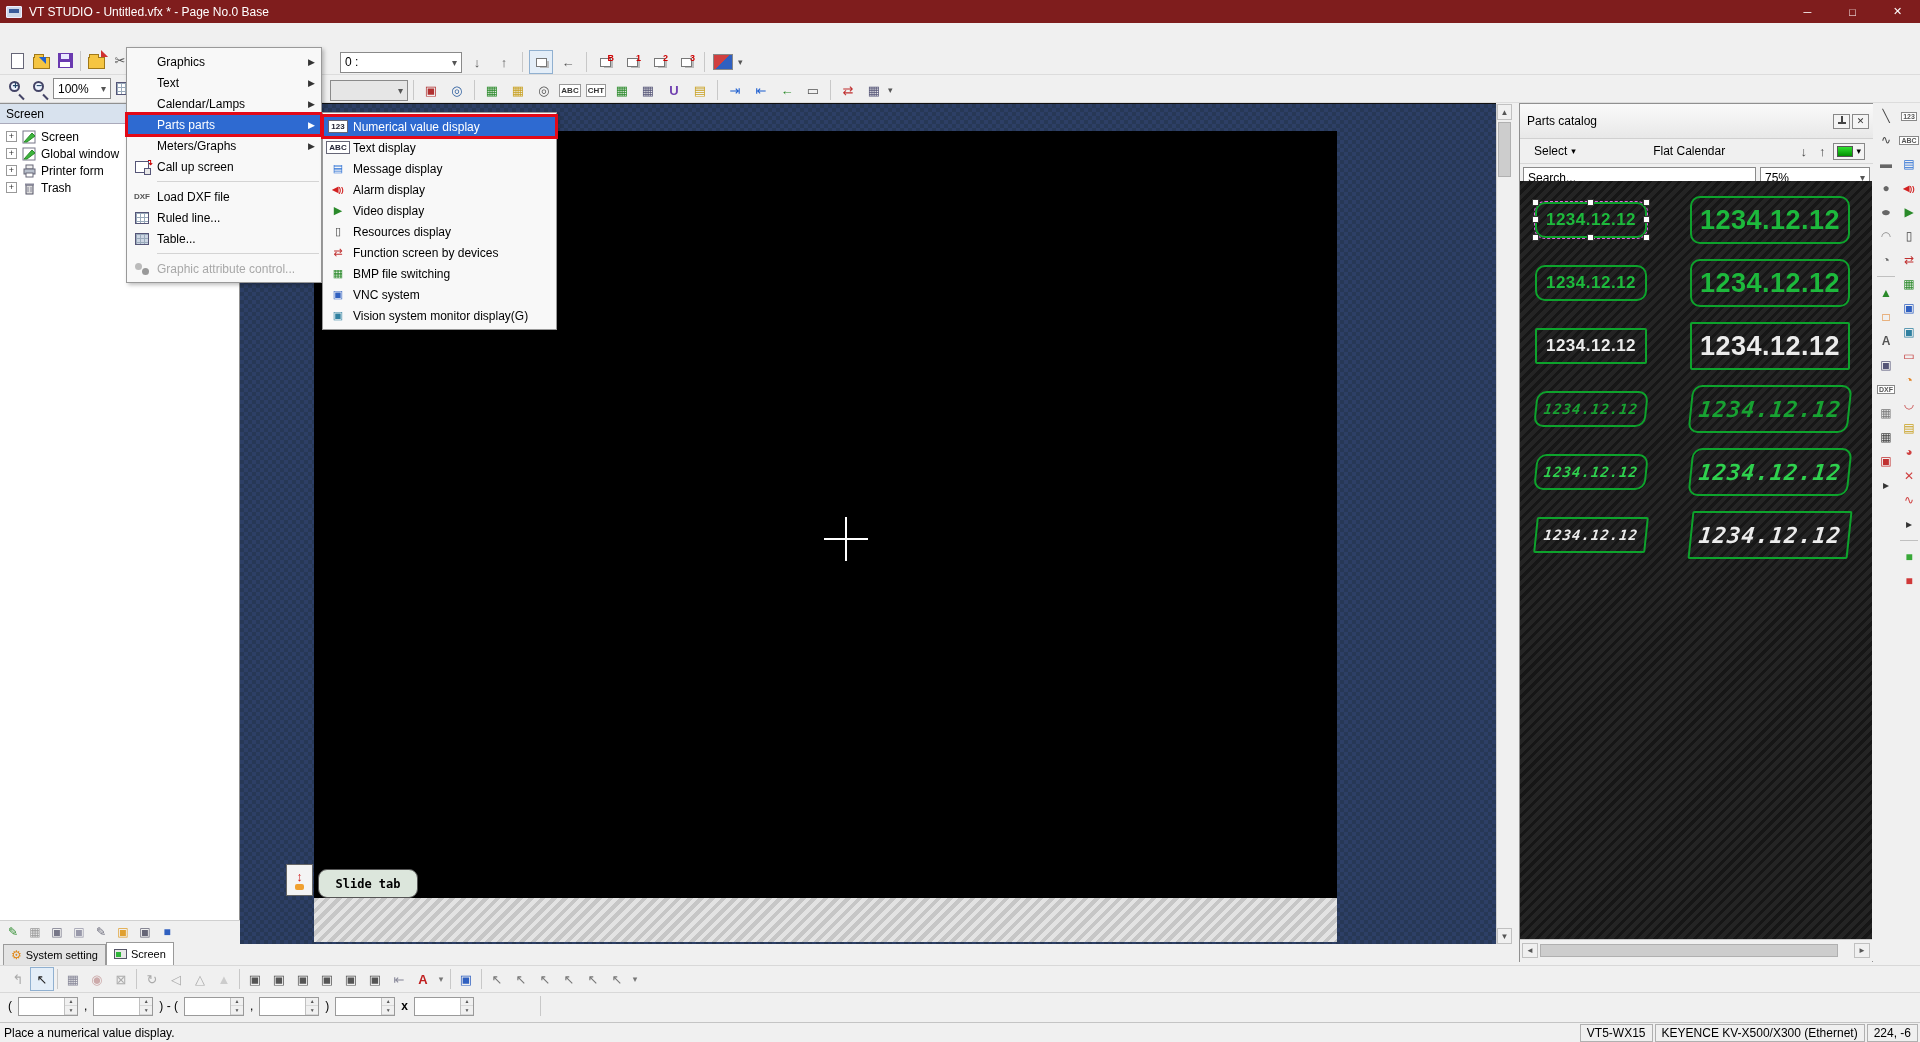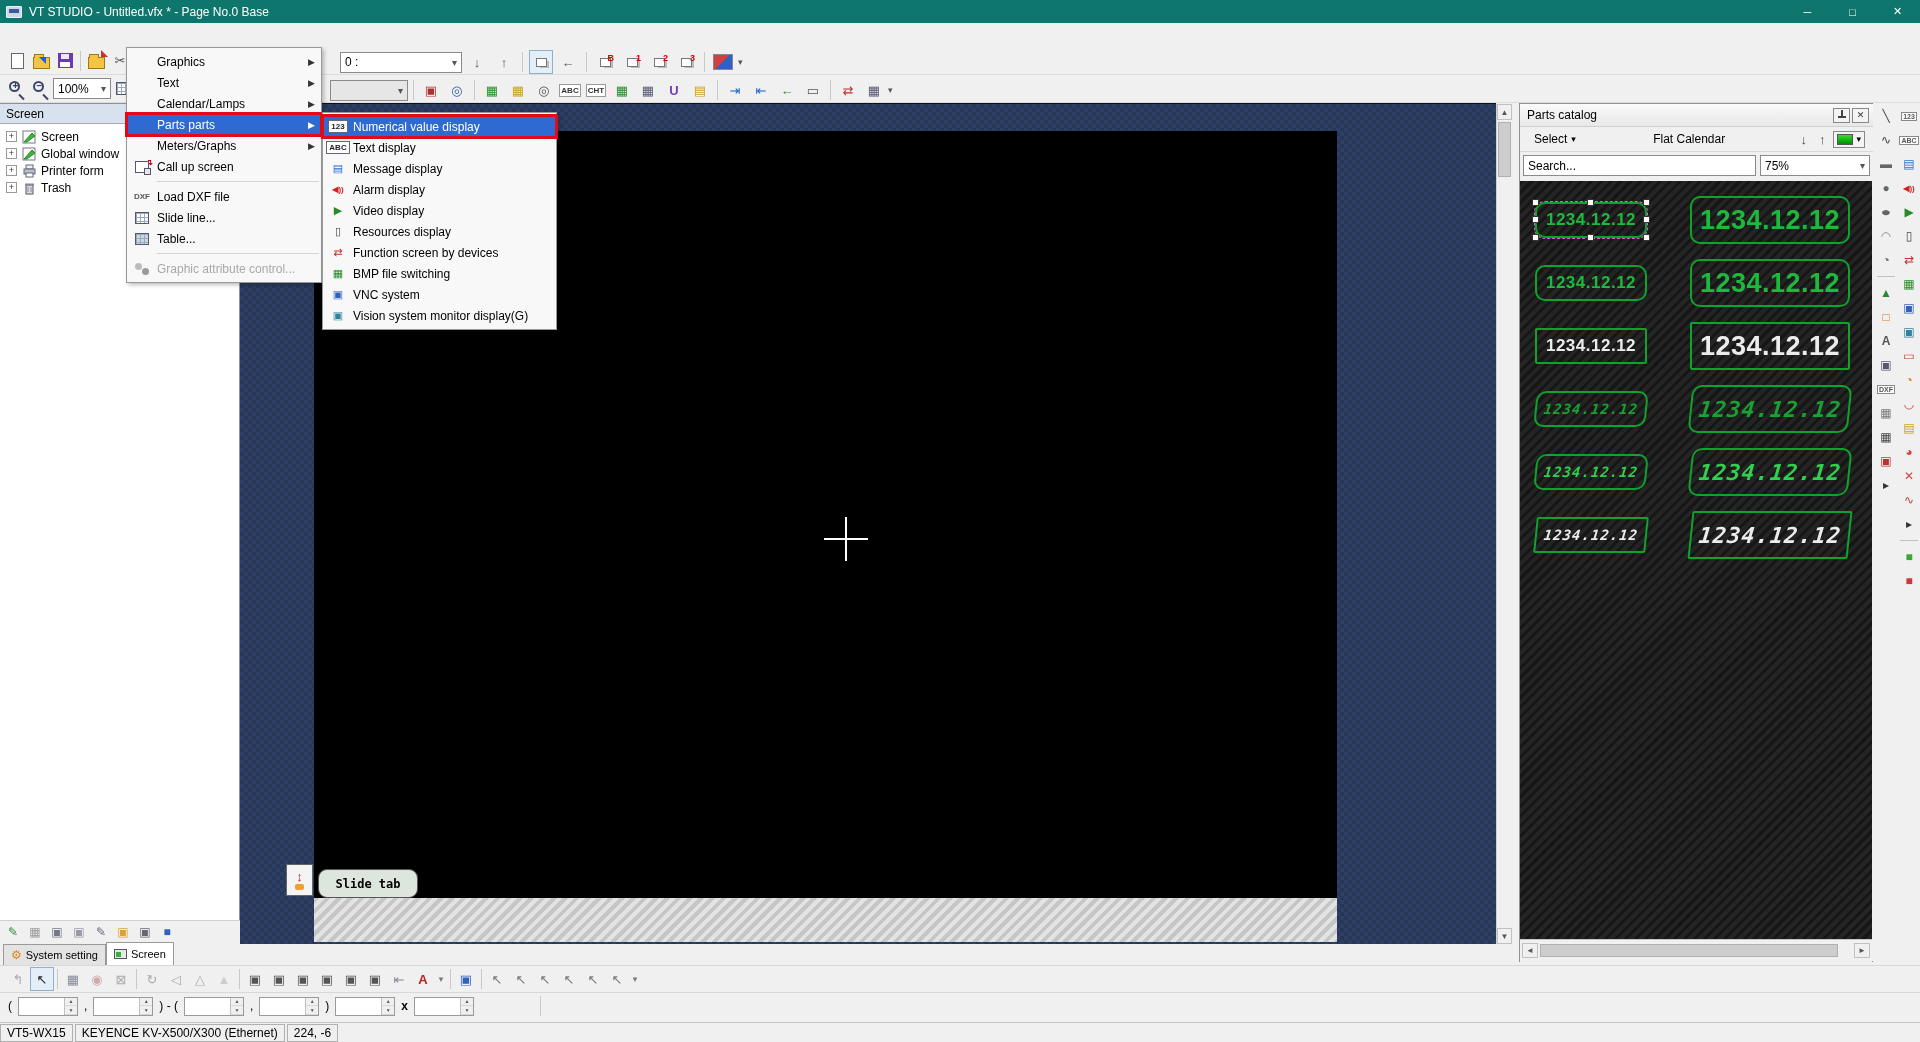--- a/index.html
+++ b/index.html
@@ -1,21 +1,21 @@
 <!DOCTYPE html>
 <html><head>
 <meta charset="utf-8">
 <style>
 *{margin:0;padding:0;box-sizing:border-box;}
 html,body{background:#888;}
 body{font-family:"Liberation Sans",sans-serif;font-size:12px;color:#000;}
 #app{position:relative;width:1920px;height:1042px;background:#f0f0f0;overflow:hidden;}
 
 
-#titlebar{position:absolute;left:0;top:0;width:1920px;height:23px;background:#0f766e;color:#fff;display:flex;align-items:center;padding-left:6px;}
+#titlebar{position:absolute;left:0;top:0;width:1920px;height:23px;background:#7f1d1d;color:#fff;display:flex;align-items:center;padding-left:6px;}
 #titlebar .tb-ico{width:16px;height:12px;background:#cfd8e8;border:1px solid #eef;border-radius:1px;margin-right:7px;position:relative;}
 #titlebar .tb-ico i{position:absolute;left:2px;top:2px;right:2px;bottom:4px;background:#3a5a9a;display:block;}
 #titlebar .title{font-size:12px;}
 #titlebar .spacer{flex:1;}
 .wctl{width:45px;height:23px;display:flex;align-items:center;justify-content:center;color:#fff;font-size:11px;}
 
 
 #menubar{position:absolute;left:0;top:23px;width:1920px;height:24px;background:#f0f0f0;display:flex;align-items:stretch;padding-left:8px;border-bottom:1px solid #e3e3e3;}
 .mb-item{display:flex;align-items:center;padding:0 9px;cursor:default;}
 .mb-item.annot{outline:3px solid #e30917;outline-offset:-2px;}
@@ -82,21 +82,21 @@
 #hscroll{left:-35px;top:843px;width:1289px;height:17px;}
 #hscroll .arr.l{left:0;top:0;width:17px;height:15px;}
 #hscroll .arr.r{right:0;top:0;width:17px;height:15px;}
 #hscroll .thumb{left:110px;top:1px;width:965px;height:13px;}
 #vscroll{position:absolute;left:1496px;top:104px;width:17px;height:840px;background:#f0f0f0;border-left:1px solid #d0d0d0;}
 #vscroll .arr{position:absolute;left:0;width:15px;height:16px;display:flex;align-items:center;justify-content:center;font-size:8px;color:#555;border:1px solid #c0c0c0;background:#f0f0f0;}
 #vscroll .thumb{position:absolute;left:1px;top:18px;width:13px;height:55px;background:#cdcdcd;border:1px solid #b0b0b0;}
 
 
 #catalog{position:absolute;left:1519px;top:103px;width:354px;height:859px;background:#f0f0f0;border:1px solid #909090;border-right:none;}
-#cat-header{height:23px;display:flex;align-items:center;padding:0 4px 0 7px;background:linear-gradient(#fafafa,#e8e8e8);border-bottom:1px solid #d0d0d0;}
+#cat-header{height:35px;display:flex;align-items:center;padding:0 4px 0 7px;background:linear-gradient(#fafafa,#e8e8e8);border-bottom:1px solid #d0d0d0;}
 #cat-header .hbtn{width:17px;height:15px;border:1px solid #888;background:#f4f4f4;display:flex;align-items:center;justify-content:center;font-size:9px;margin-left:2px;color:#333;}
 .pin{width:10px;height:10px;position:relative;}
 .pin:before{content:"";position:absolute;left:4px;top:0;width:2px;height:7px;background:#444;}
 .pin:after{content:"";position:absolute;left:1px;top:6px;width:8px;height:2px;background:#444;}
 #cat-select{height:25px;display:flex;align-items:center;padding:0 8px;gap:4px;border-bottom:1px solid #d8d8d8;}
 #cat-select .sel{display:flex;align-items:center;gap:4px;padding:2px 6px;}
 #cat-select .catname{flex:1;text-align:center;}
 #cat-select .barrow{font-weight:bold;color:#444;font-size:13px;padding:0 4px;}
 .swatchbtn{display:flex;align-items:center;border:1px solid #888;background:#f4f4f4;padding:2px 3px;gap:3px;}
 .swatch{width:16px;height:11px;background:linear-gradient(#30e030,#009000);border:1px solid #555;}
@@ -620,20 +620,21 @@
     <span class="spin">
         <span class="sp">
           <i>▲</i>
           <i>▼</i>
         </span>
       </span>
     <span class="cb-sep"></span>
   </div>
 
   <div id="statusbar">
+    <span id="sb-msg">Place a numerical value display.</span>
     <span class="sb-box">VT5-WX15</span>
     <span class="sb-box">KEYENCE KV-X500/X300 (Ethernet)</span>
     <span class="sb-box">224, -6</span>
   </div>
 
   <div id="parts-menu" class="popup">
     <div class="mrow">
       <span class="mi-ico"></span>
         <span class="mi-label">Graphics</span>
         <span class="mi-arrow">▶</span>
@@ -673,21 +674,21 @@
       <span class="mi-ico">
           <span class="dxf-txt">DXF</span>
         </span>
       <span class="mi-label">Load DXF file</span>
         <span class="mi-arrow"></span>
     </div>
     <div class="mrow">
       <span class="mi-ico">
           <span class="mi-grid"></span>
         </span>
-      <span class="mi-label">Slide line...</span>
+      <span class="mi-label">Ruled line...</span>
         <span class="mi-arrow"></span>
     </div>
     <div class="mrow">
       <span class="mi-ico">
           <span class="mi-grid dark"></span>
         </span>
       <span class="mi-label">Table...</span>
         <span class="mi-arrow"></span>
     </div>
     <div class="msep"></div>

